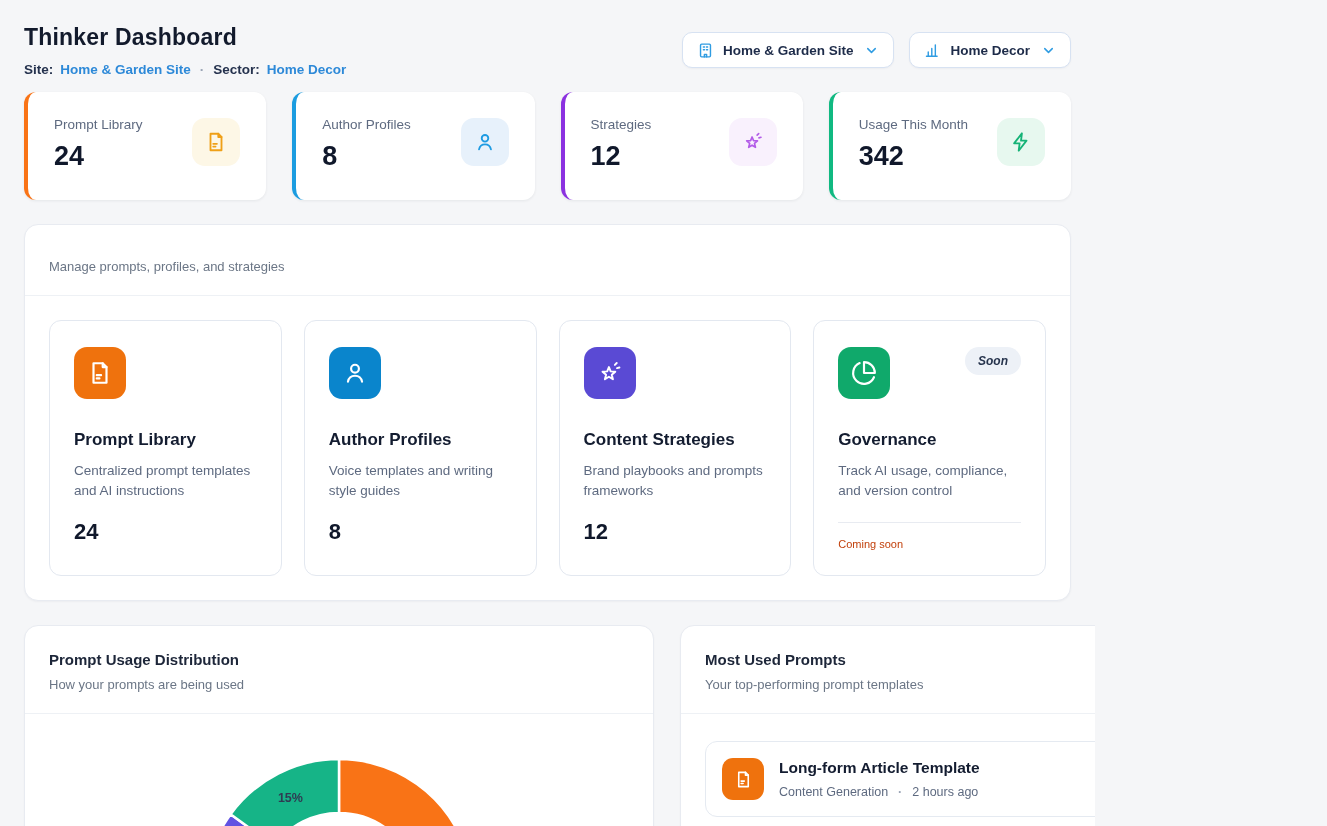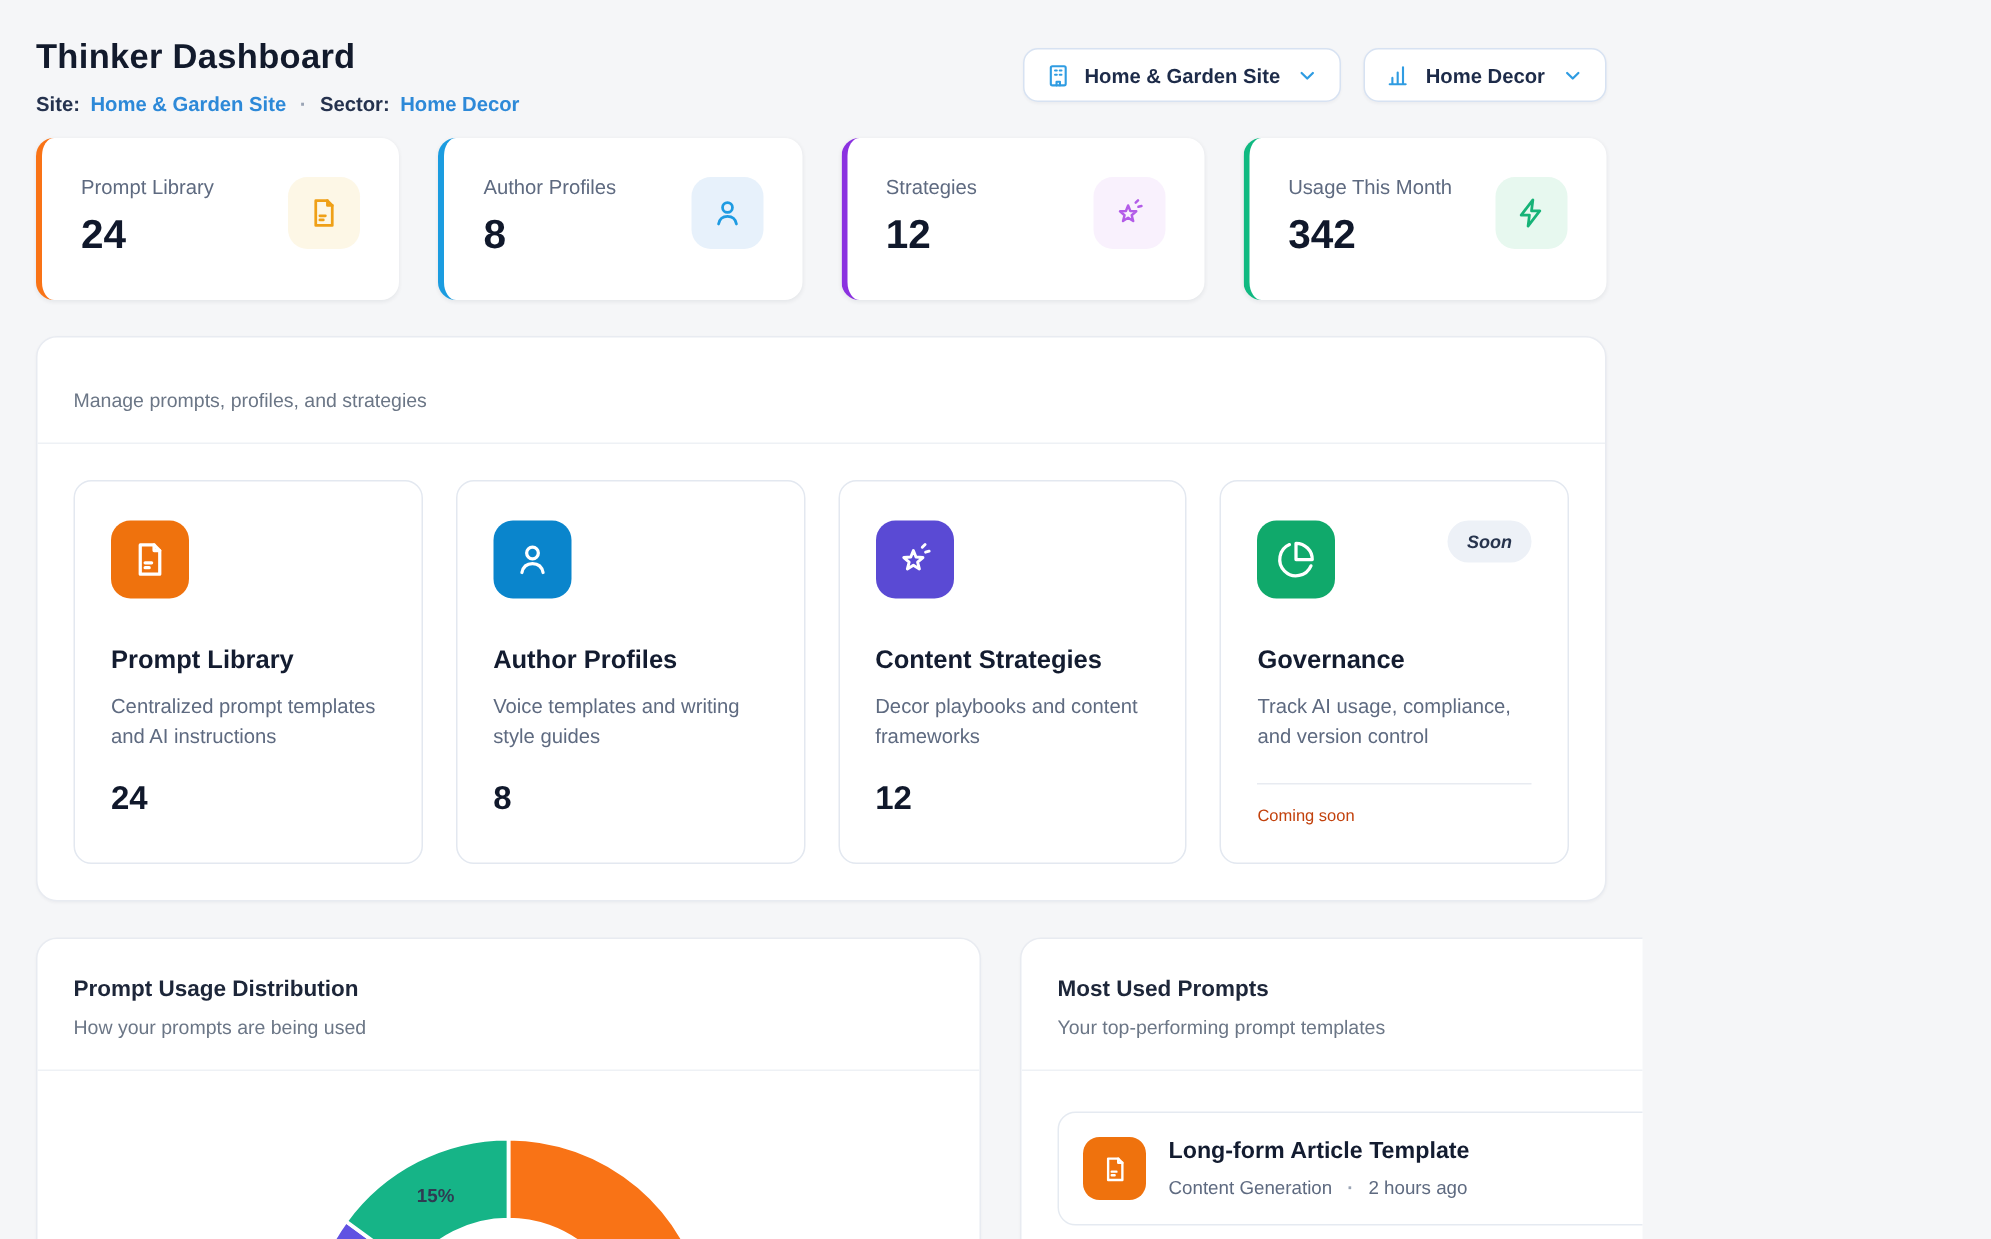--- a/index.html
+++ b/index.html
@@ -195,21 +195,21 @@
       </div>
 
       <div class="module">
         <div class="module-icon" style="background: rgb(90, 74, 212);">
           <svg width="26" height="26" viewBox="0 0 24 24" fill="none" stroke="currentColor" stroke-width="1.8" stroke-linecap="round" stroke-linejoin="round">
               <path d="M11 6.5l1.6 4 4.3.3-3.3 2.8 1.1 4.2L11 15.5l-3.7 2.3 1.1-4.2-3.3-2.8 4.3-.3z"></path>
               <path d="M16.5 4.5l1.7-1.7M18.5 7.5l2.2-.6"></path>
             </svg>
         </div>
         <div class="module-title">Content Strategies</div>
-        <div class="module-desc">Decor playbooks and content frameworks</div>
+        <div class="module-desc">Brand playbooks and prompts frameworks</div>
         <div class="module-stat">12</div>
       </div>
 
       <div class="module">
         <div class="soon-badge">Soon</div>
         <div class="module-icon" style="background: rgb(16, 169, 107);">
           <svg width="26" height="26" viewBox="0 0 24 24" fill="none" stroke="currentColor" stroke-width="2" stroke-linecap="round" stroke-linejoin="round">
               <path d="M21.21 15.89A10 10 0 1 1 8 2.83"></path>
               <path d="M22 12A10 10 0 0 0 12 2v10z"></path>
             </svg>

